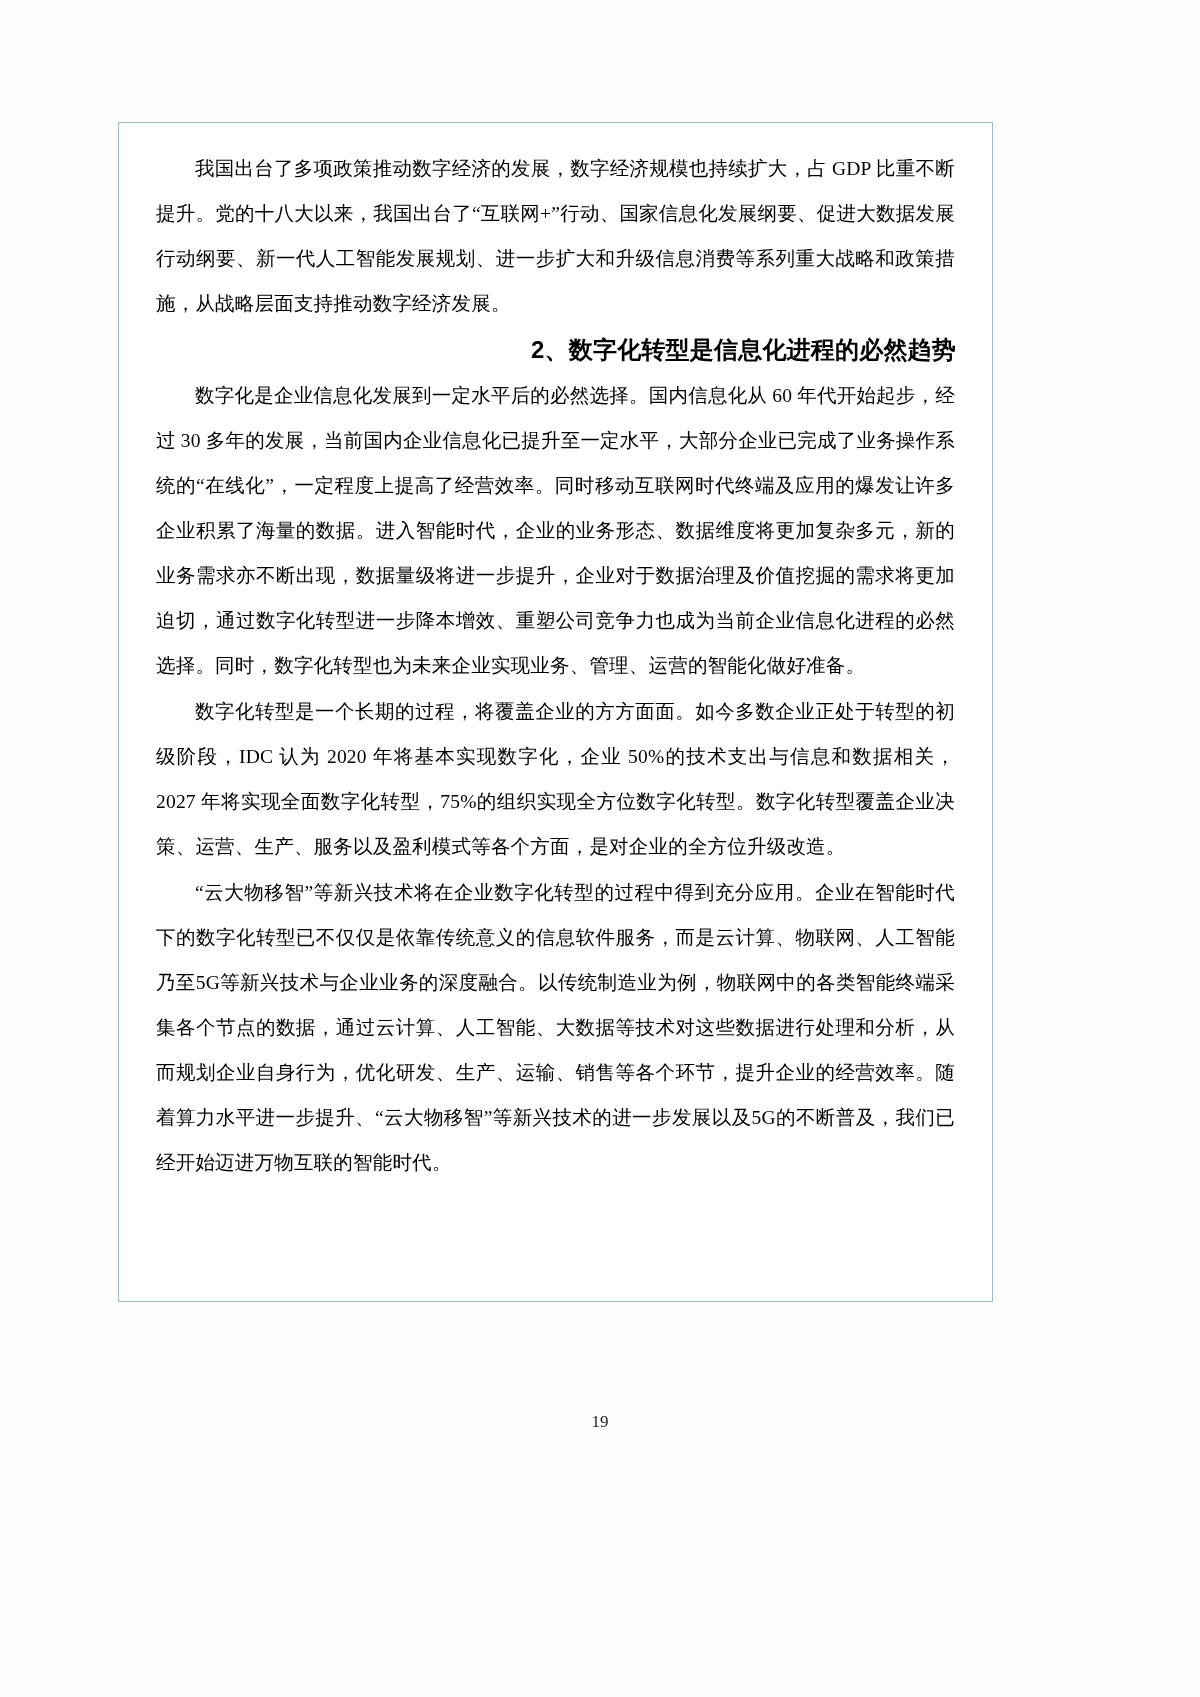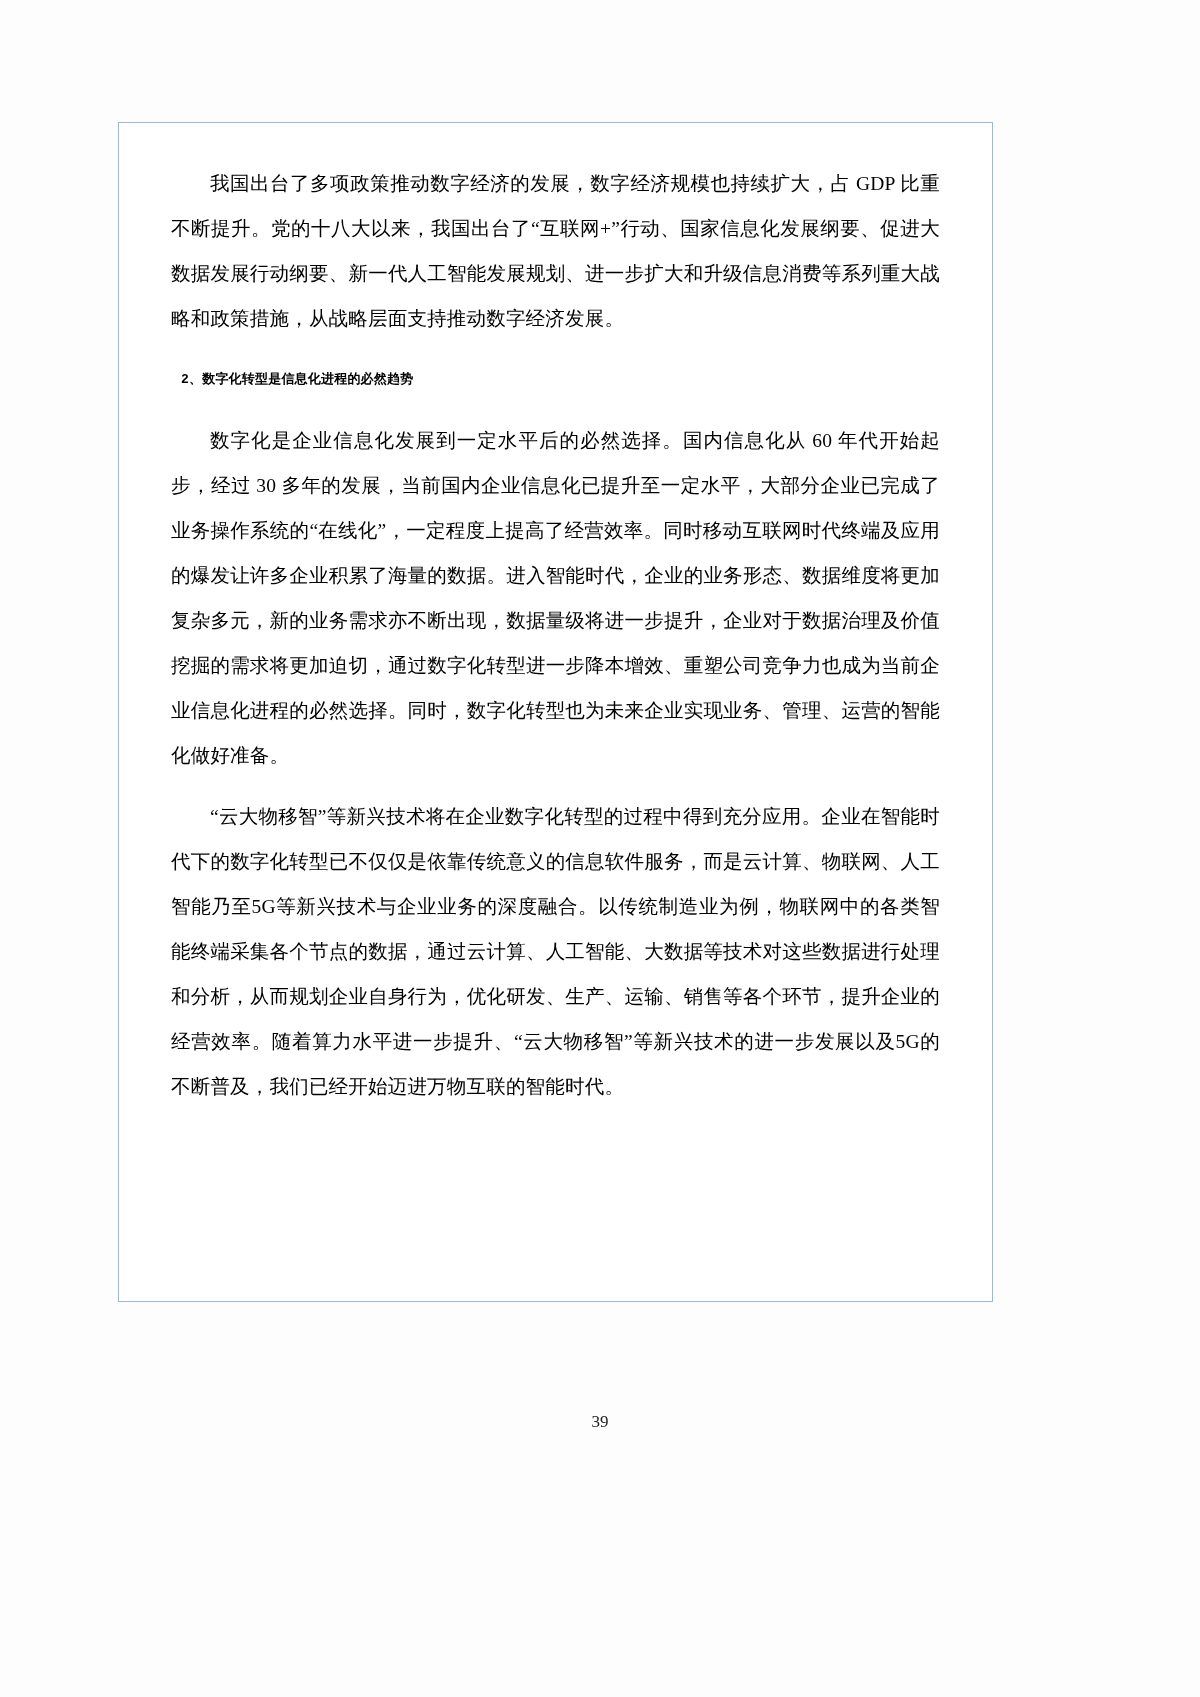--- a/index.html
+++ b/index.html
@@ -28,38 +28,39 @@
     left: 118px;
     top: 122px;
     width: 875px;
     min-height: 1180px;
     border: 1px solid #9fb7cf;
     box-sizing: border-box;
     padding: 22px 36px 26px 36px;
     background: #ffffff;
   }
   p {
-    margin: 16px;
+    margin: 1px;
     font-size: 19.5px;
     line-height: 45px;
     text-align: justify;
     text-justify: inter-ideograph;
     letter-spacing: 0.2px;
   }
   p.body-para {
     text-indent: 2em;
   }
   h3.sub-heading {
     margin: 0;
-    font-size: 13px;
+    font-size: 24px;
     line-height: 45px;
     font-weight: bold;
-    font-family: Liberation Mono, monospace;
+    font-family: Liberation Sans, sans-serif;
     text-indent: 2em;
     letter-spacing: 0.2px;
+    text-align: right;
   }
   .page-number {
     position: absolute;
     left: 0;
     top: 1412px;
     width: 1200px;
     text-align: center;
     font-size: 17px;
     font-family: "Liberation Serif", serif;
     color: #222222;
@@ -73,20 +74,21 @@
   <div class="content-frame">
 
     <p class="body-para">我国出台了多项政策推动数字经济的发展，数字经济规模也持续扩大，占 GDP 比重不断提升。党的十八大以来，我国出台了“互联网+”行动、国家信息化发展纲要、促进大数据发展行动纲要、新一代人工智能发展规划、进一步扩大和升级信息消费等系列重大战略和政策措施，从战略层面支持推动数字经济发展。</p>
 
     <h3 class="sub-heading">2、数字化转型是信息化进程的必然趋势</h3>
 
 
     <p class="body-para">数字化是企业信息化发展到一定水平后的必然选择。国内信息化从 60 年代开始起步，经过 30 多年的发展，当前国内企业信息化已提升至一定水平，大部分企业已完成了业务操作系统的“在线化”，一定程度上提高了经营效率。同时移动互联网时代终端及应用的爆发让许多企业积累了海量的数据。进入智能时代，企业的业务形态、数据维度将更加复杂多元，新的业务需求亦不断出现，数据量级将进一步提升，企业对于数据治理及价值挖掘的需求将更加迫切，通过数字化转型进一步降本增效、重塑公司竞争力也成为当前企业信息化进程的必然选择。同时，数字化转型也为未来企业实现业务、管理、运营的智能化做好准备。</p>
 
 
+    <p class="body-para">数字化转型是一个长期的过程，将覆盖企业的方方面面。如今多数企业正处于转型的初级阶段，IDC 认为 2020 年将基本实现数字化，企业 50%的技术支出与信息和数据相关，2027 年将实现全面数字化转型，75%的组织实现全方位数字化转型。数字化转型覆盖企业决策、运营、生产、服务以及盈利模式等各个方面，是对企业的全方位升级改造。</p>
 
     <p class="body-para">“云大物移智”等新兴技术将在企业数字化转型的过程中得到充分应用。企业在智能时代下的数字化转型已不仅仅是依靠传统意义的信息软件服务，而是云计算、物联网、人工智能乃至5G等新兴技术与企业业务的深度融合。以传统制造业为例，物联网中的各类智能终端采集各个节点的数据，通过云计算、人工智能、大数据等技术对这些数据进行处理和分析，从而规划企业自身行为，优化研发、生产、运输、销售等各个环节，提升企业的经营效率。随着算力水平进一步提升、“云大物移智”等新兴技术的进一步发展以及5G的不断普及，我们已经开始迈进万物互联的智能时代。</p>
 
   </div>
 
-  <div class="page-number">39</div>
+  <div class="page-number">19</div>
 
 </div>
 
 </body></html>

